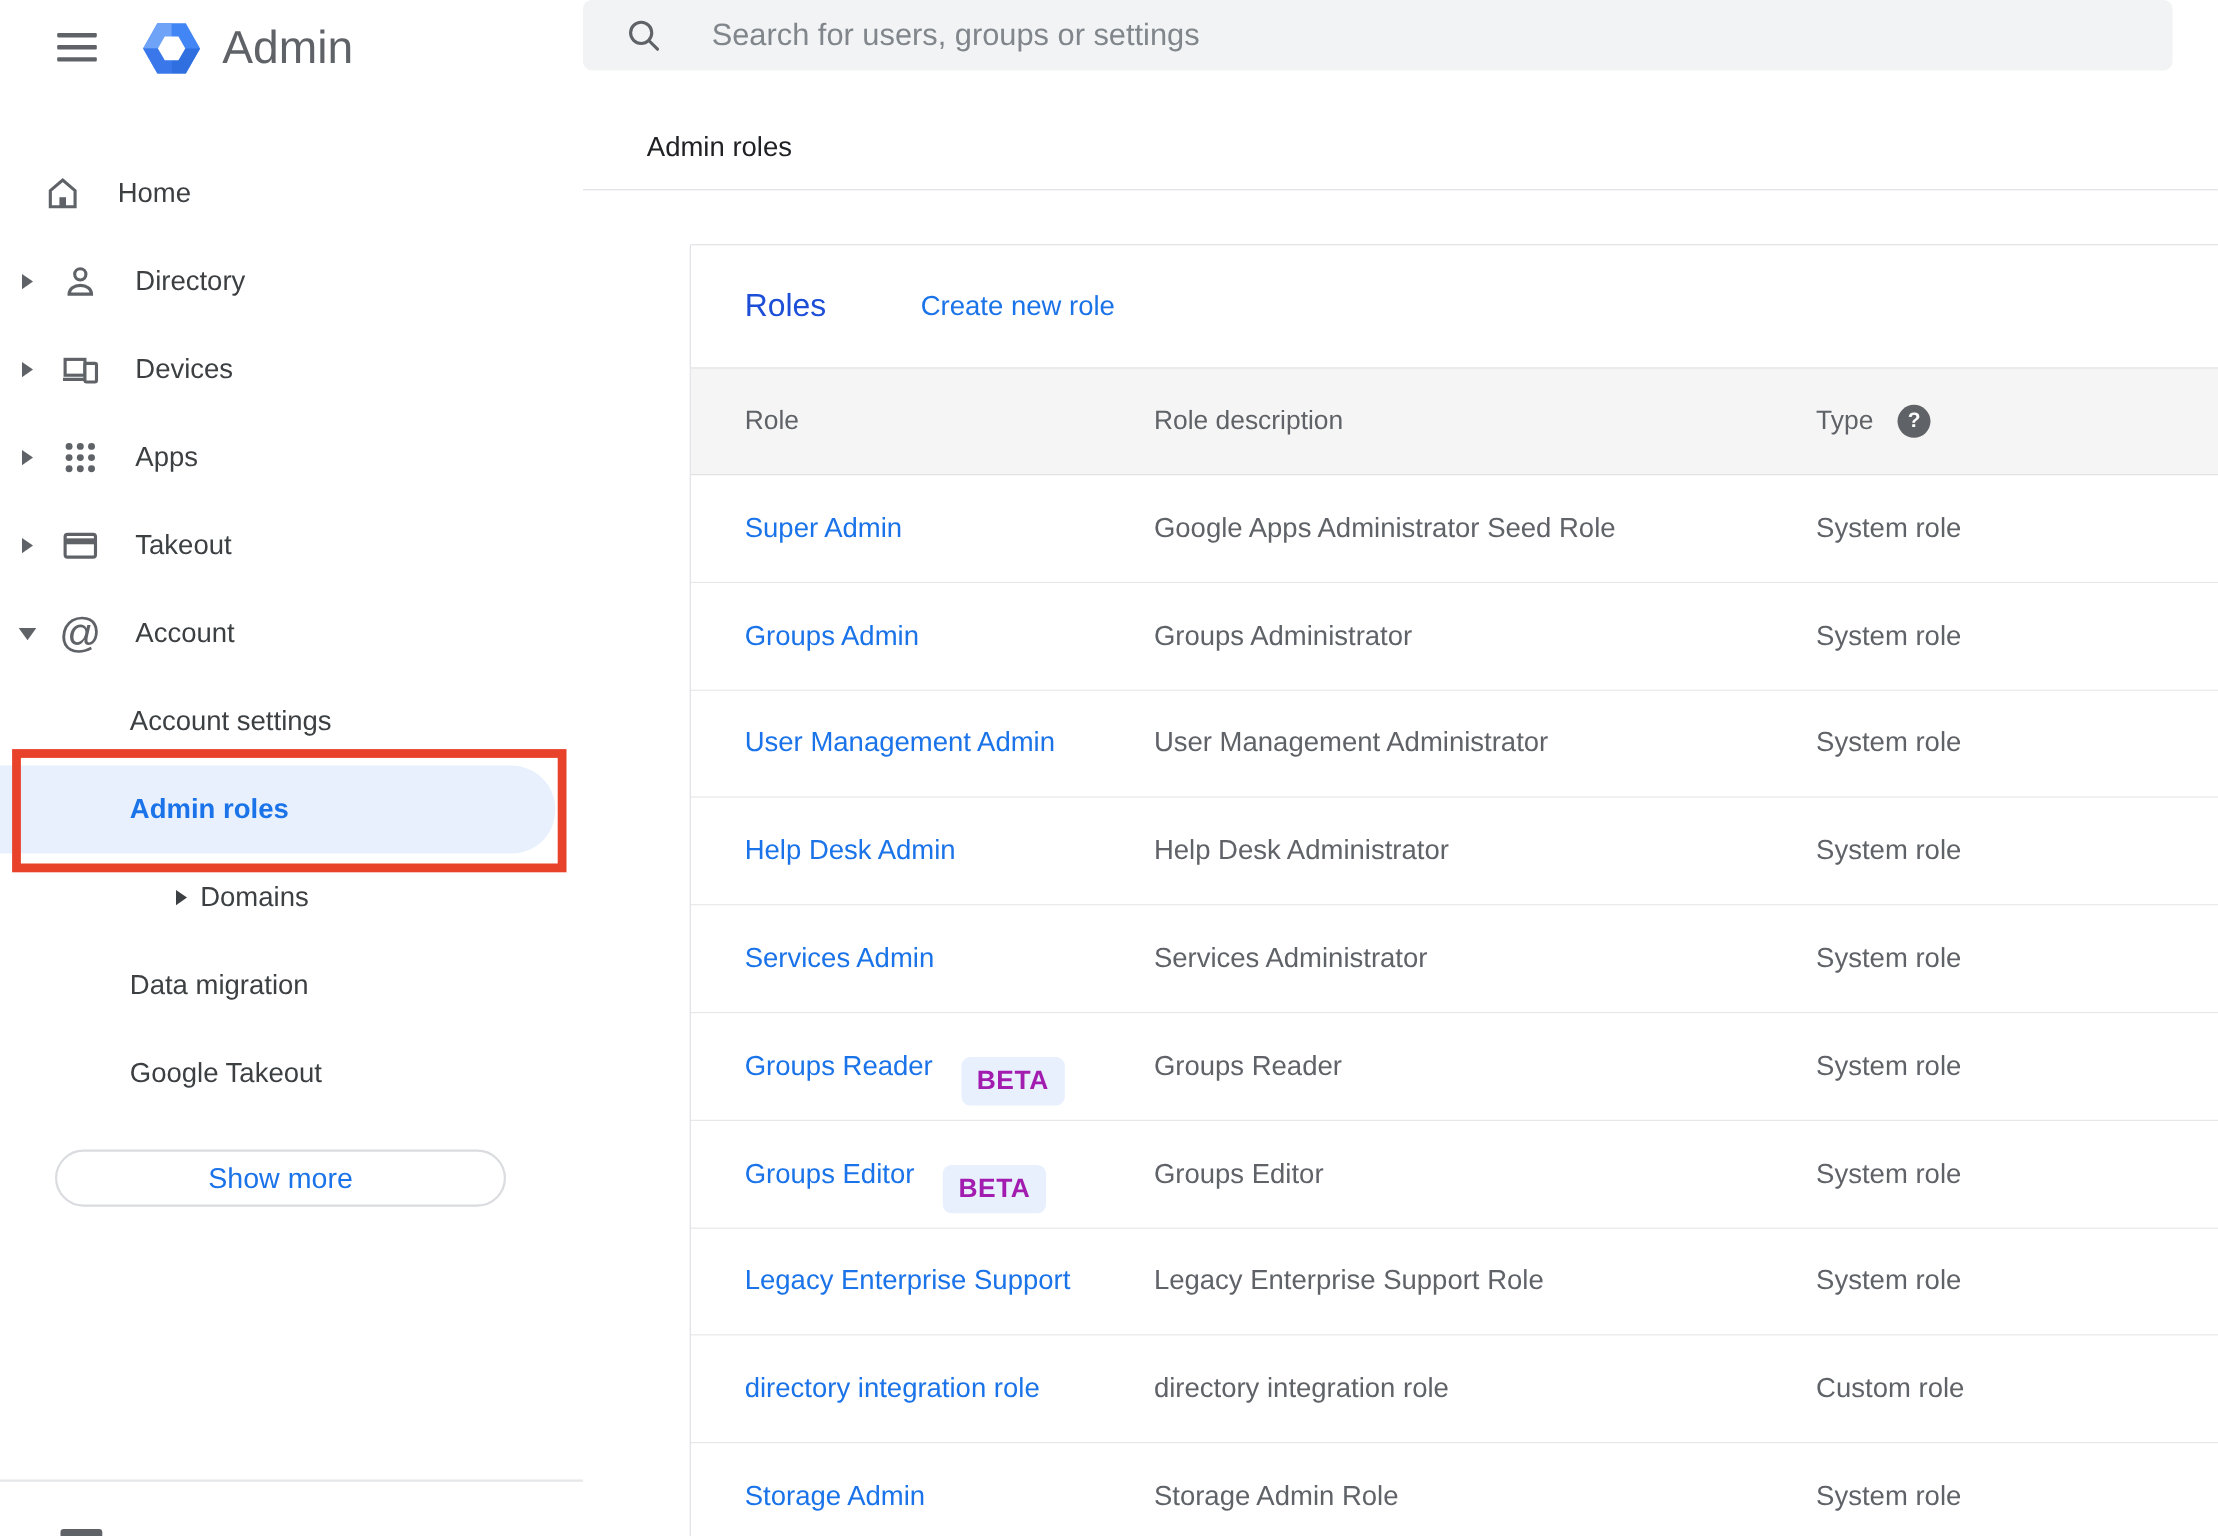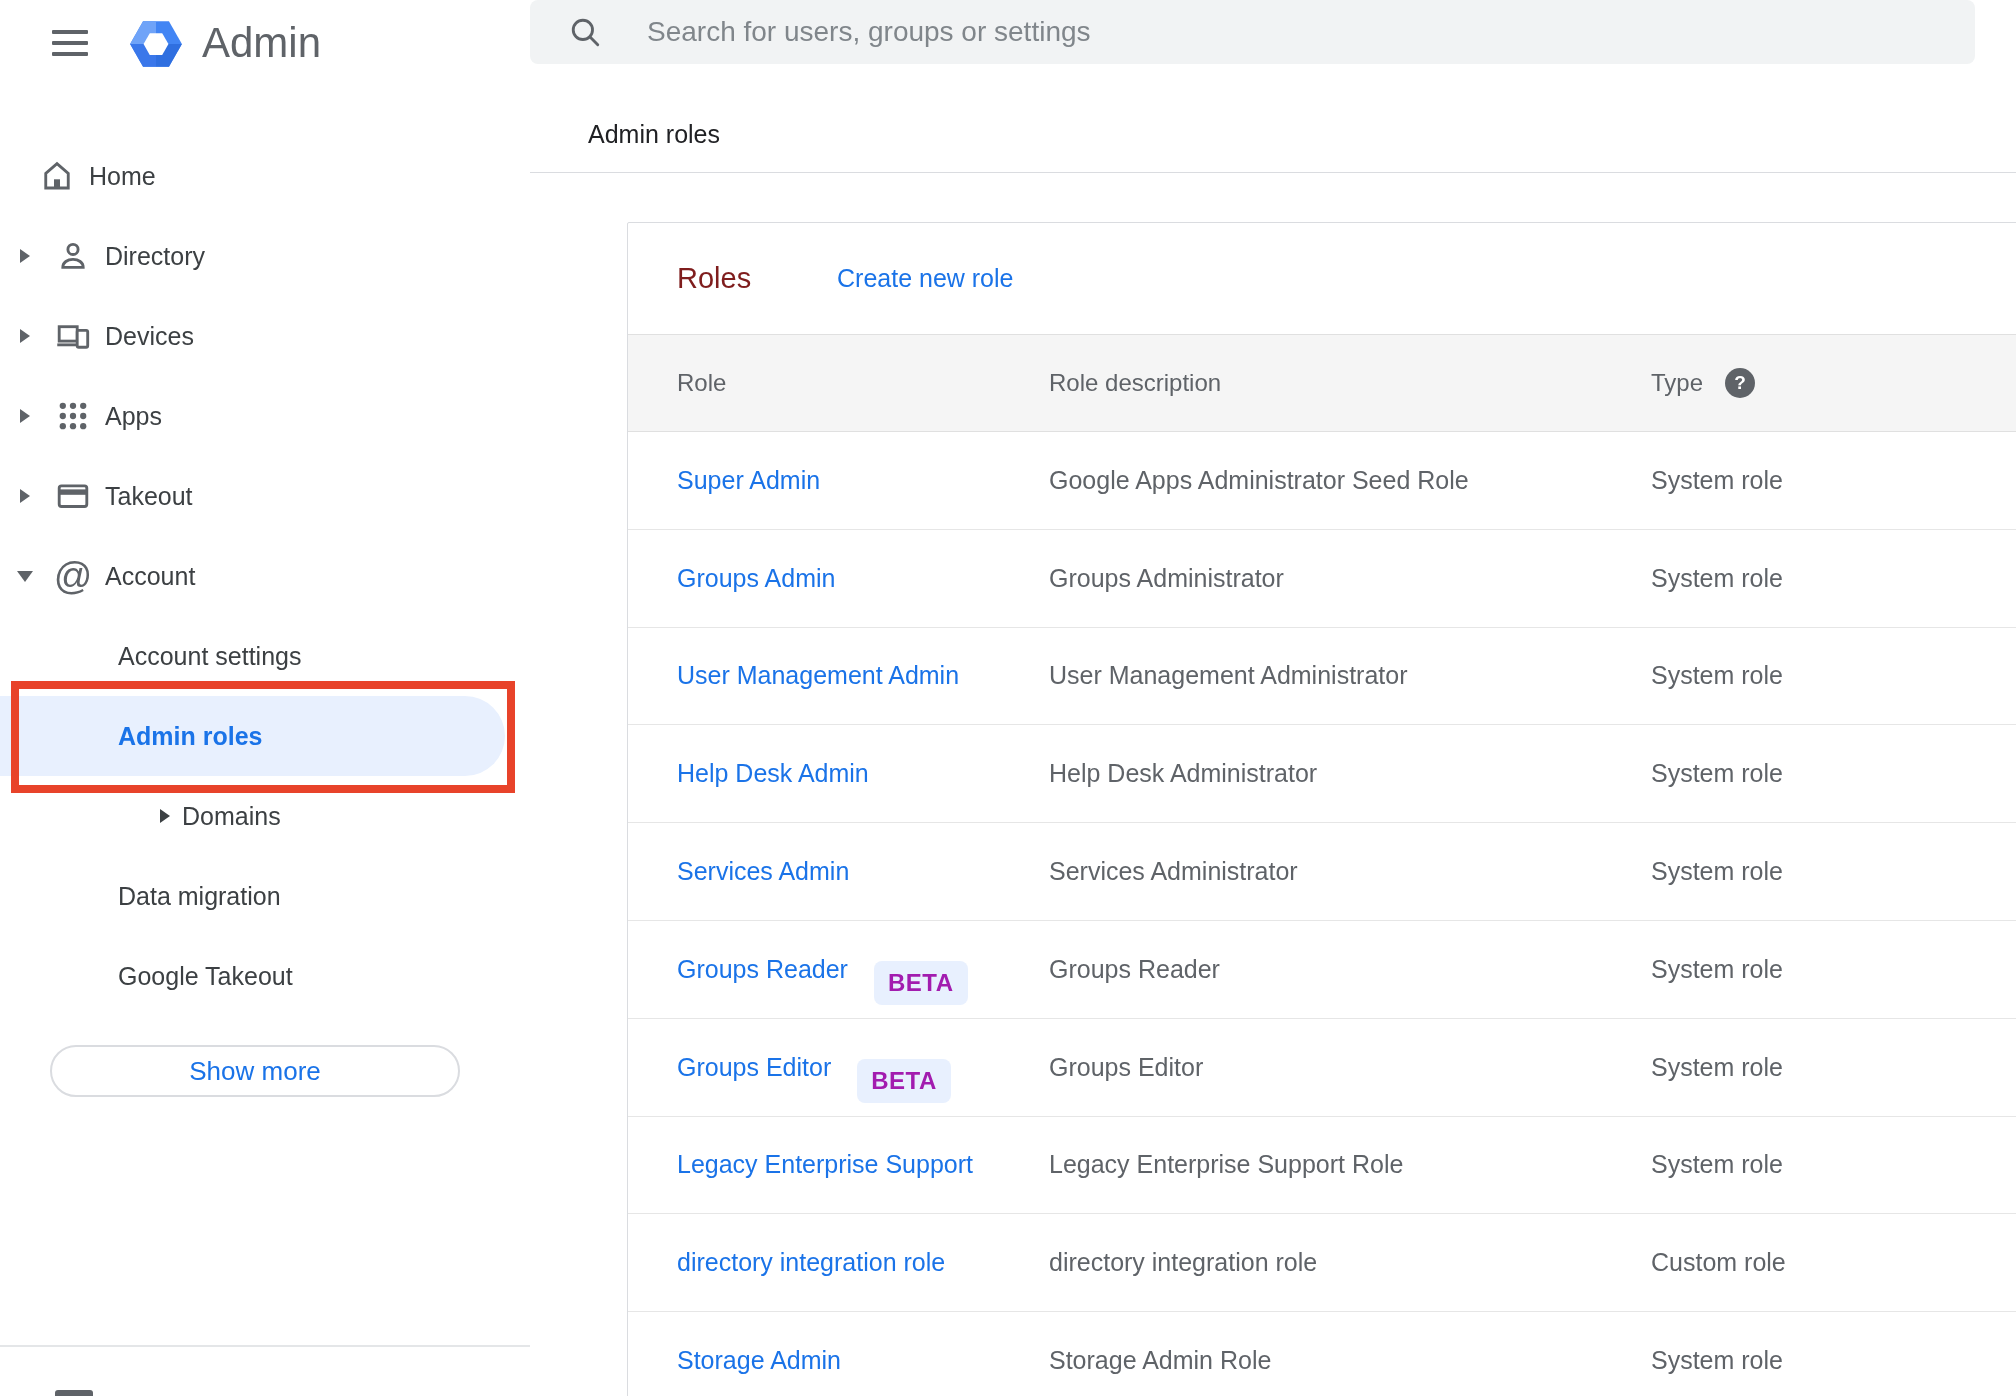--- a/index.html
+++ b/index.html
@@ -15,21 +15,21 @@
   .app-title{position:absolute;left:202px;top:16px;font-size:42px;line-height:54px;color:#5f6368;}
 
   .nav-list{position:absolute;left:0;top:136px;width:530px;}
   .nav-row{display:flex;align-items:center;height:80px;padding-left:17px;font-size:25px;color:#3c4043;cursor:pointer;position:relative;}
   .caret{width:16px;display:flex;justify-content:center;align-items:center;flex:none;}
   .caret.right::before{content:"";width:0;height:0;border-top:7px solid transparent;border-bottom:7px solid transparent;border-left:10px solid #5f6368;}
   .caret.down::before{content:"";width:0;height:0;border-left:8px solid transparent;border-right:8px solid transparent;border-top:11px solid #5f6368;}
   .nav-icon{width:36px;height:36px;margin-left:22px;display:flex;align-items:center;justify-content:center;flex:none;}
   .nav-icon svg{width:36px;height:36px;display:block;}
   .at-glyph{font-size:38px;line-height:36px;font-weight:500;color:#5f6368;}
-  .nav-label{margin-left:14px;white-space:nowrap;}
+  .nav-label{margin-left:32px;white-space:nowrap;}
   .nav-row.child{padding-left:118px;}
   .nav-row.child .nav-label{margin-left:0;}
   .nav-row.child.haschild{padding-left:113px;margin-left:44px;}
   .nav-row.child.haschild .caret{margin-right:9px;}
   .nav-row.child.haschild .caret::before{border-left-color:#3c4043;}
   .nav-row.selected{background:#e8f0fe;width:505px;border-radius:0 40px 40px 0;color:#1a73e8;font-weight:700;}
   .annotation-box{position:absolute;left:11px;top:681px;width:504px;height:112px;border:8px solid #e8432a;pointer-events:none;z-index:6;}
   .show-more{position:absolute;left:50px;top:1045px;width:410px;height:52px;background:#fff;border:2px solid #dadce0;border-radius:36px;
     display:flex;align-items:center;justify-content:center;font-size:26px;font-weight:500;color:#1a73e8;cursor:pointer;}
   .sidebar-footer-divider{position:absolute;left:0;top:1345px;width:530px;height:2px;background:#e4e6e8;}
@@ -40,21 +40,21 @@
   .search-bar{position:absolute;left:0;top:0;width:1445px;height:64px;background:#f1f3f4;border-radius:8px;display:flex;align-items:center;}
   .search-icon{margin-left:38px;width:34px;height:34px;flex:none;}
   .search-input{margin-left:43px;border:none;outline:none;background:transparent;font-size:28px;color:#3c4043;width:1250px;
     font-family:"Liberation Sans","DejaVu Sans",sans-serif;}
   .search-input::placeholder{color:#80868b;opacity:1;}
   .breadcrumb{position:absolute;left:58px;top:120px;font-size:25px;color:#202124;}
   .content-divider{position:absolute;left:0;top:172px;width:1486px;height:1px;background:#dadce0;}
 
   .roles-card{position:absolute;left:97px;top:222px;width:1500px;height:1300px;background:#fff;border:1px solid #dadce0;border-radius:2px;}
   .card-header{position:relative;height:111px;display:flex;align-items:center;}
-  .card-title{margin-left:49px;font-size:29px;font-weight:500;color:#7f1d1d;}
+  .card-title{margin-left:49px;font-size:29px;font-weight:500;color:#1d4ed8;}
   .create-link{position:absolute;left:209px;font-size:25px;color:#1a73e8;cursor:pointer;text-decoration:none;}
   .thead{position:relative;height:98px;background:#f5f5f5;border-top:1px solid #e0e0e0;border-bottom:1px solid #e0e0e0;}
   .thead .col{position:absolute;top:0;height:100%;display:flex;align-items:center;font-size:24px;color:#5f6368;}
   .col-role{left:49px;} .col-desc{left:421px;} .col-type{left:1023px;}
   .help-icon{margin-left:22px;width:30px;height:30px;border-radius:50%;background:#5f6368;color:#fff;font-size:19px;font-weight:700;
     display:flex;align-items:center;justify-content:center;}
   .trow{position:relative;height:97.8px;border-bottom:1px solid #e6e6e6;}
   .trow .cell{position:absolute;top:0;height:100%;display:flex;align-items:center;font-size:25px;}
   .cell-role{left:49px;} .cell-desc{left:421px;color:#5f6368;} .cell-type{left:1023px;color:#5f6368;}
   .role-link{color:#1a73e8;text-decoration:none;cursor:pointer;white-space:nowrap;}

